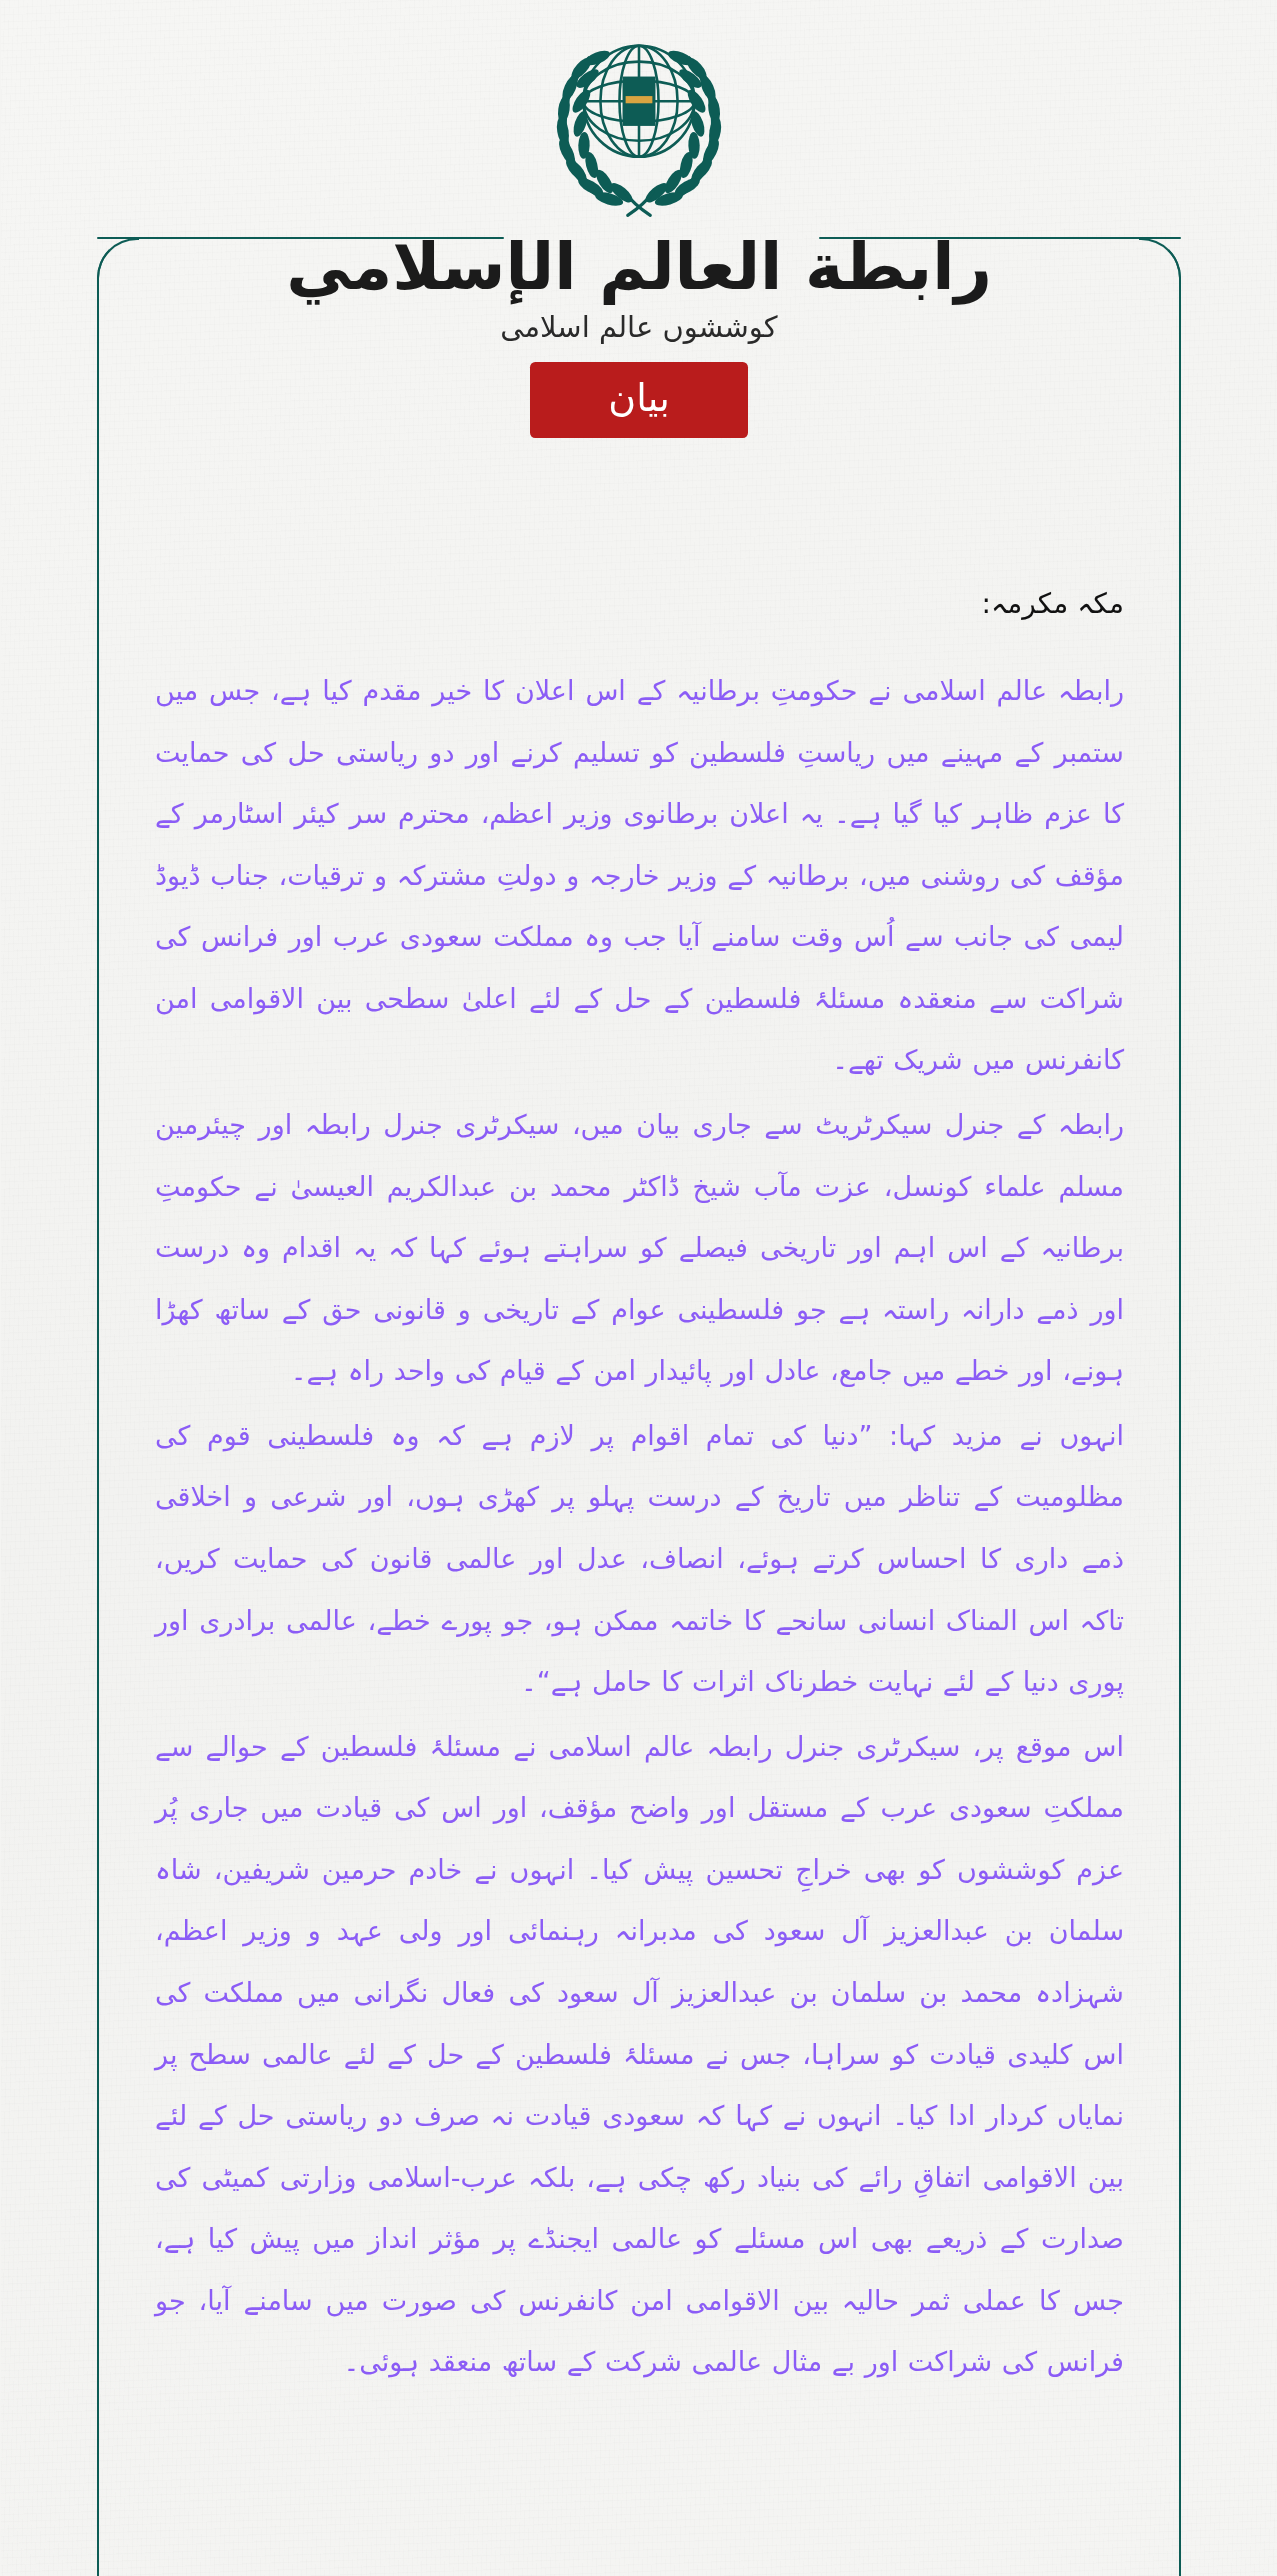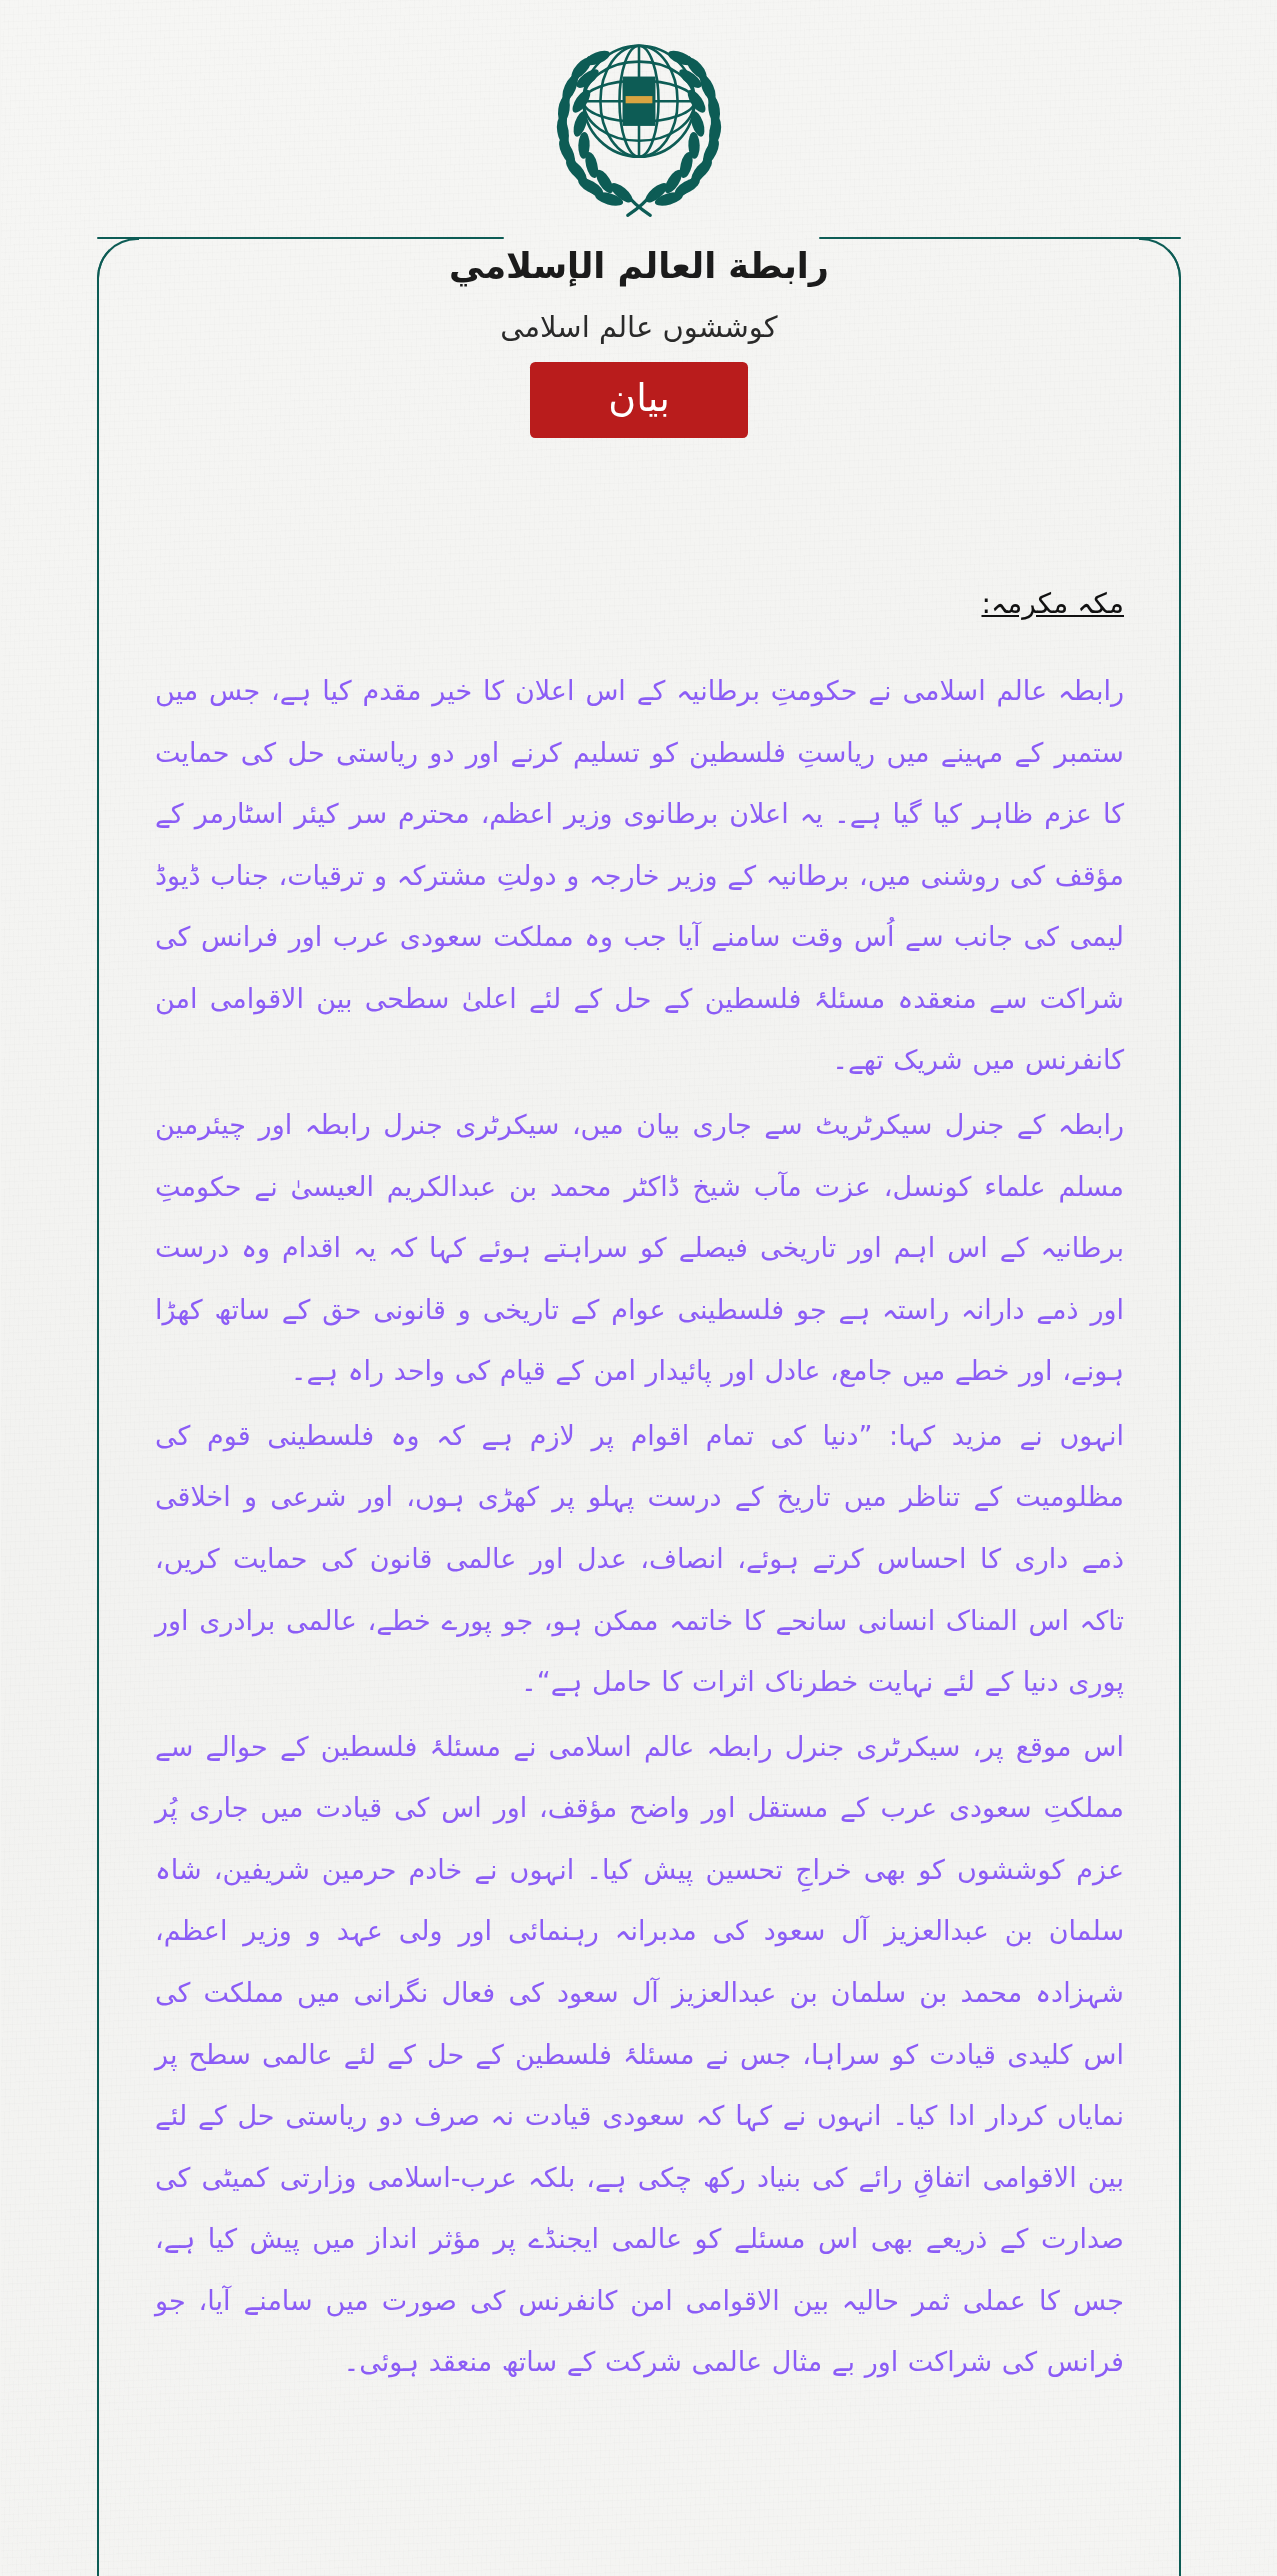--- a/index.html
+++ b/index.html
@@ -98,21 +98,21 @@
 
   .org-calligraphy {
     margin-top: 6.2px;
     height: 77px;
     display: flex;
     align-items: center;
     justify-content: center;
   }
   .calligraphy-text {
     font-family: "DejaVu Sans", sans-serif;
-    font-size: 35px;
+    font-size: 65px;
     font-weight: 700;
     color: #1b1b1b;
     letter-spacing: -1px;
     line-height: 1;
   }
 
   .org-subtitle {
     margin-top: 5.2px;
     font-size: 29px;
     font-weight: 400;
@@ -151,21 +151,20 @@
     text-align-last: right;
   }
 
   .dateline {
     font-size: 28px;
     color: #111;
     line-height: 1.9;
     margin-bottom: 30px;
     text-align: right;
     font-family: "DejaVu Sans", sans-serif;
-    text-decoration: underline;
   }
 
   .para {
     font-size: 27px;
     line-height: 2.28;
     color: #8b5cf6;
     margin-bottom: 3.1px;
     font-family: "DejaVu Sans", sans-serif;
     word-spacing: 1px;
   }

